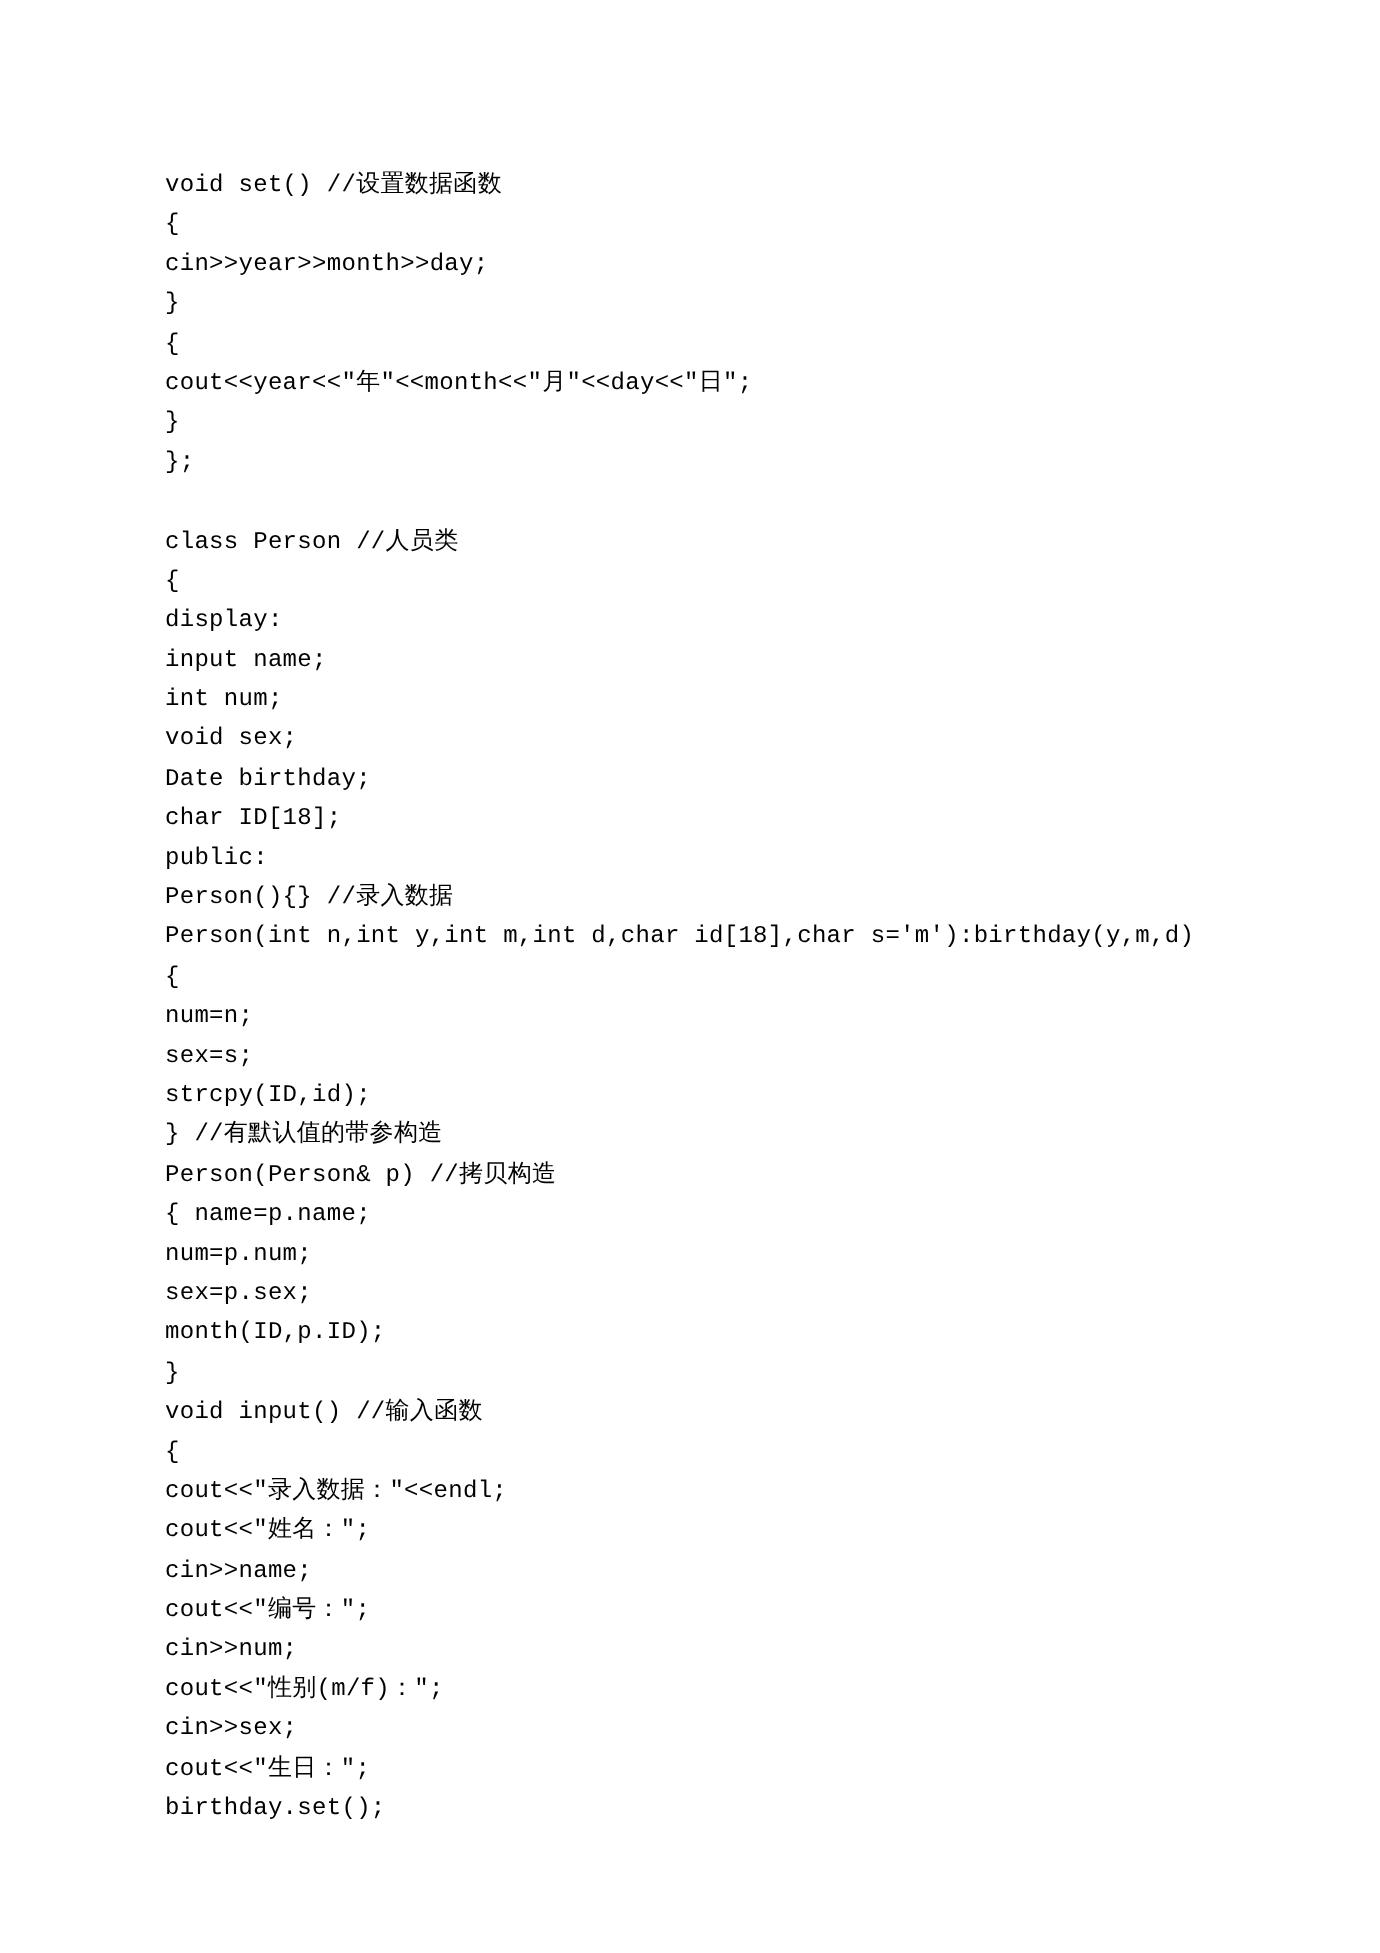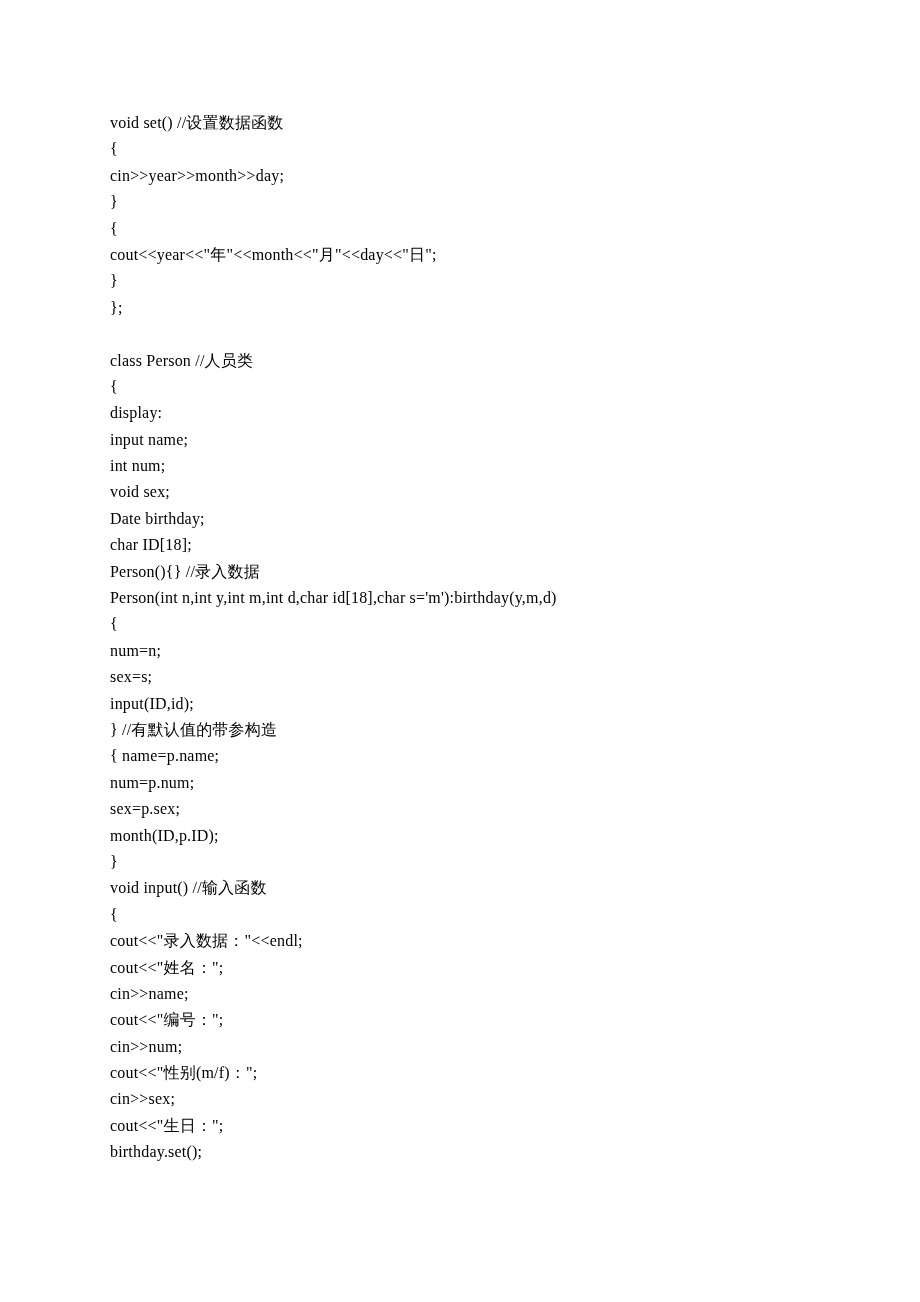--- a/index.html
+++ b/index.html
@@ -10,21 +10,21 @@
       font-family: "SimSun", "宋体", "Courier New", monospace;
       font-size: 16px;
       line-height: 1.65;
       color: #000000;
     }
     .page {
       padding: 110px 110px 60px 110px;
     }
     .code-line {
       white-space: pre;
-      font-family: Liberation Serif, serif;
+      font-family: Liberation Mono, monospace;
       letter-spacing: 0.2px;
     }
     .blank-line {
       height: 1.65em;
     }
   </style>
 </head>
 <body>
 
 <div class="page">
@@ -39,27 +39,29 @@
       <div class="code-line">};</div>
       <div class="blank-line"></div>
       <div class="code-line">class Person //人员类</div>
       <div class="code-line">{</div>
       <div class="code-line">display:</div>
       <div class="code-line">input name;</div>
       <div class="code-line">int num;</div>
       <div class="code-line">void sex;</div>
       <div class="code-line">Date birthday;</div>
       <div class="code-line">char ID[18];</div>
+      <div class="code-line">public:</div>
       <div class="code-line">Person(){} //录入数据</div>
       <div class="code-line">Person(int n,int y,int m,int d,char id[18],char s='m'):birthday(y,m,d)</div>
       <div class="code-line">{</div>
       <div class="code-line">num=n;</div>
       <div class="code-line">sex=s;</div>
-      <div class="code-line">input(ID,id);</div>
+      <div class="code-line">strcpy(ID,id);</div>
       <div class="code-line">} //有默认值的带参构造</div>
+      <div class="code-line">Person(Person&amp; p) //拷贝构造</div>
       <div class="code-line">{ name=p.name;</div>
       <div class="code-line">num=p.num;</div>
       <div class="code-line">sex=p.sex;</div>
       <div class="code-line">month(ID,p.ID);</div>
       <div class="code-line">}</div>
       <div class="code-line">void input() //输入函数</div>
       <div class="code-line">{</div>
       <div class="code-line">cout&lt;&lt;"录入数据："&lt;&lt;endl;</div>
       <div class="code-line">cout&lt;&lt;"姓名：";</div>
       <div class="code-line">cin&gt;&gt;name;</div>

